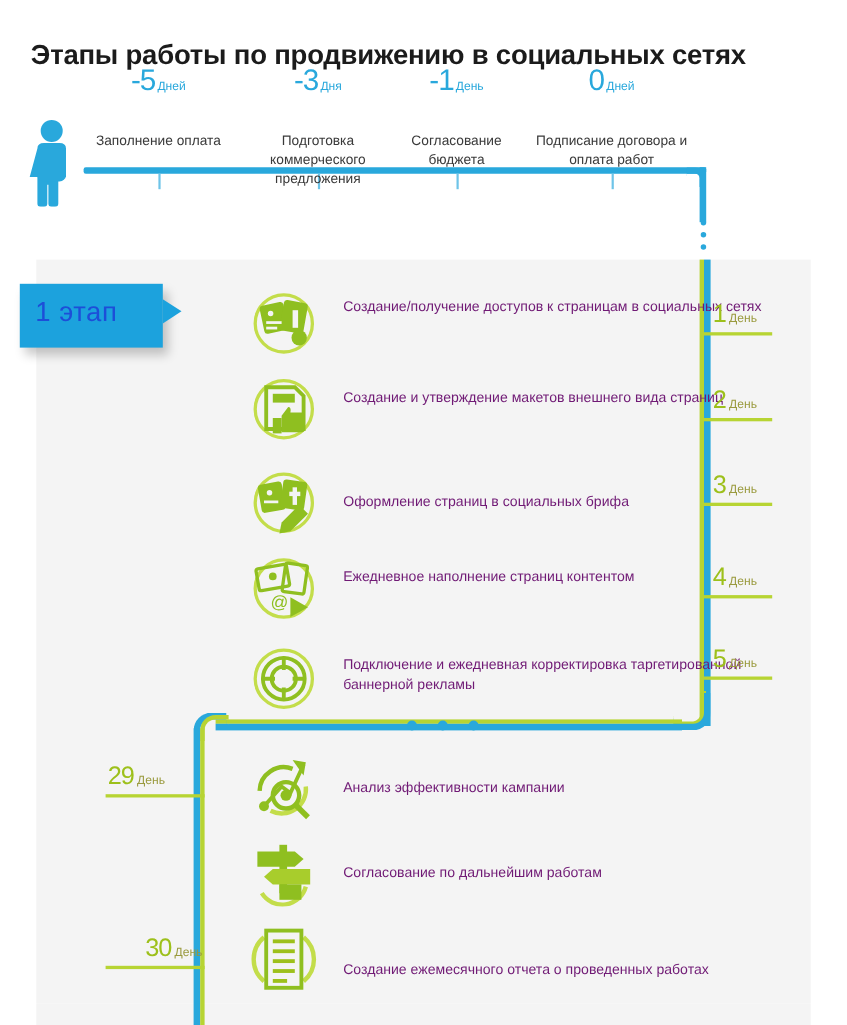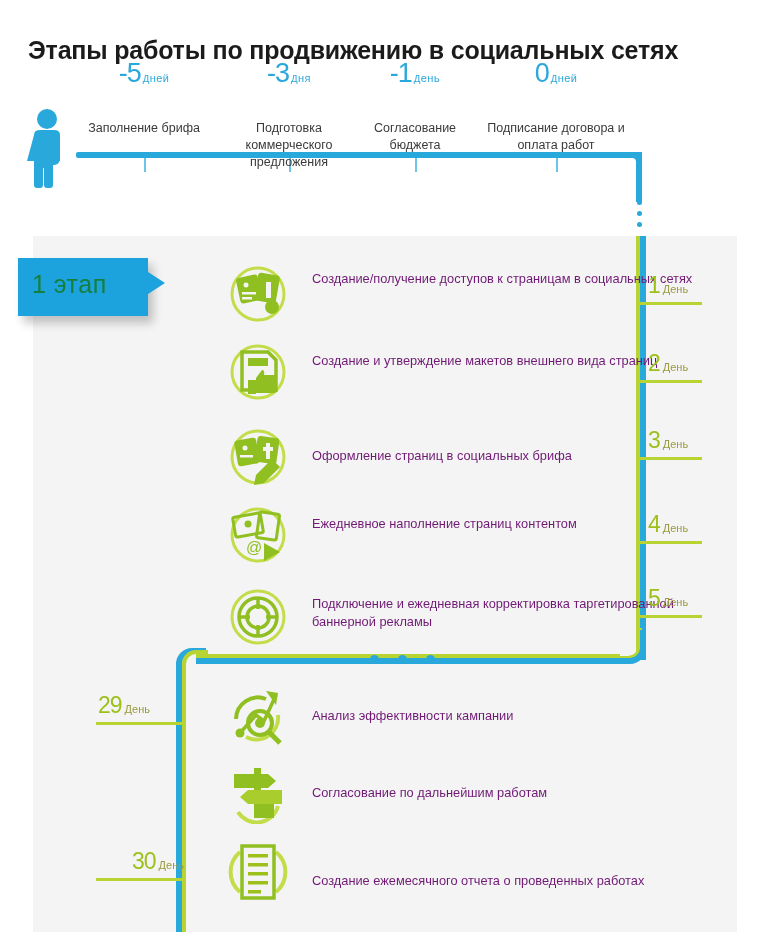--- a/index.html
+++ b/index.html
@@ -22,35 +22,35 @@
                border-top:6px solid #29a8dc;border-right:6px solid #29a8dc;
                border-top-right-radius:10px;box-sizing:border-box;background:none;}
   .tl-dots{position:absolute;left:637px;top:100px;}
   .tl-dots i{display:block;width:5px;height:5px;border-radius:50%;
              background:#29a8dc;margin-bottom:6px;}
   .tick{position:absolute;top:58px;width:2px;height:14px;background:#6ec4e8;}
   .tl-item{position:absolute;text-align:center;}
   .tl-num{position:absolute;top:-42px;left:50%;transform:translateX(-50%);
           white-space:nowrap;color:#29a8dc;}
   .tl-num b{font-size:27px;font-weight:normal;letter-spacing:-1px;}
-  .tl-num span{font-size:11px;margin-left:2px;font-family:Liberation Mono, monospace;}
+  .tl-num span{font-size:11px;margin-left:2px;}
   .tl-lab{position:absolute;top:20px;left:50%;transform:translateX(-50%);
           font-size:12.5px;color:#3a3a3a;line-height:17px;width:150px;}
 
   
   .panel{position:absolute;left:33px;top:236px;width:704px;height:676px;
          background:#f4f4f4;}
   .panel2{position:absolute;left:33px;top:912px;width:704px;height:20px;
           background:#f4f4f4;}
 
   
   .stage-wrap{position:absolute;left:18px;top:258px;width:170px;height:62px;}
   .stage{position:absolute;left:0;top:0;width:130px;height:58px;
          background:#1ca2dd;box-shadow:5px 7px 9px rgba(0,0,0,.22);}
-  .stage-txt{position:absolute;left:14px;top:12px;font-size:25px;color:#15803d;
+  .stage-txt{position:absolute;left:14px;top:12px;font-size:25px;color:#1d4ed8;
              letter-spacing:0.5px;}
   .stage-arrow{position:absolute;left:130px;top:14px;width:0;height:0;
                border-top:11px solid transparent;border-bottom:11px solid transparent;
                border-left:17px solid #1ca2dd;}
 
   
   .rail-green{position:absolute;left:636px;top:236px;width:4px;height:424px;
               background:#b7d433;}
   .rail-blue{position:absolute;left:640px;top:236px;width:6px;height:424px;
              background:#29a8dc;}
@@ -122,21 +122,21 @@
     <i></i>
       <i></i>
       <i></i>
   </div>
 
   <div class="tl-item" style="left:144px;top:0;">
     <div class="tick" style="left:0;"></div>
     <div class="tl-num">
       <b>-5</b><span>Дней</span>
     </div>
-    <div class="tl-lab">Заполнение брифа</div>
+    <div class="tl-lab">Заполнение оплата</div>
   </div>
 
   <div class="tl-item" style="left:289px;top:0;">
     <div class="tick" style="left:0;"></div>
     <div class="tl-num">
       <b>-3</b><span>Дня</span>
     </div>
     <div class="tl-lab" style="width:130px;">Подготовка коммерческого предложения</div>
   </div>
 

